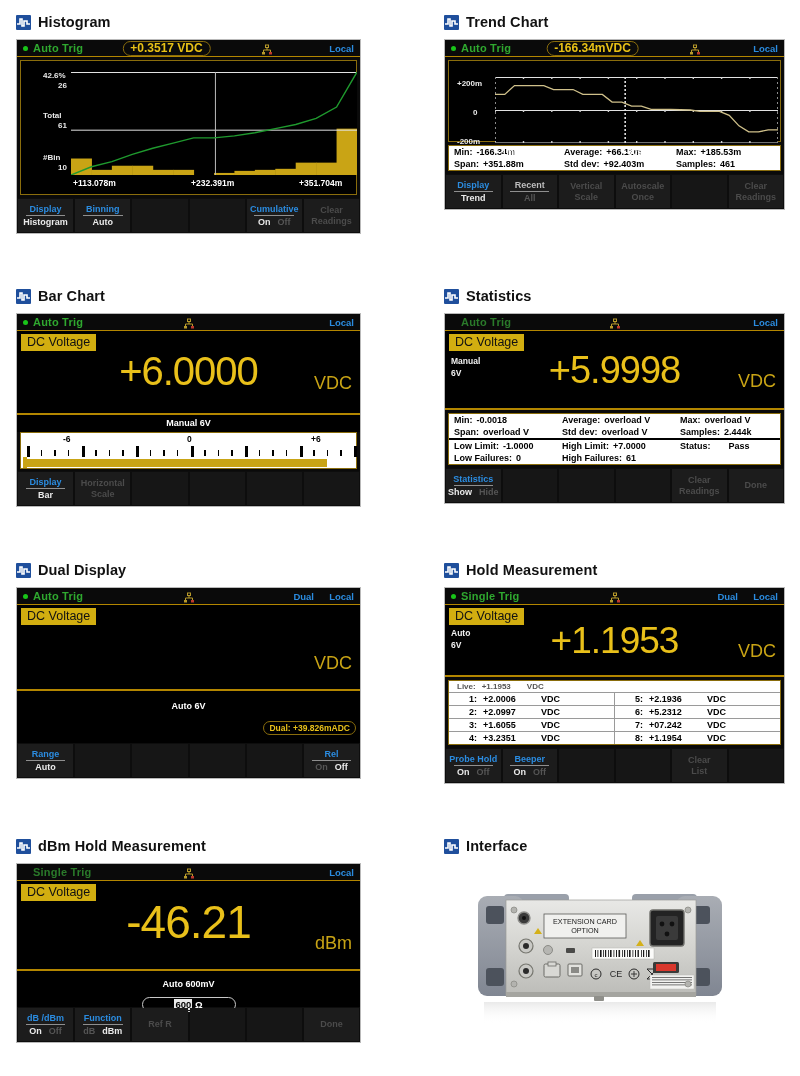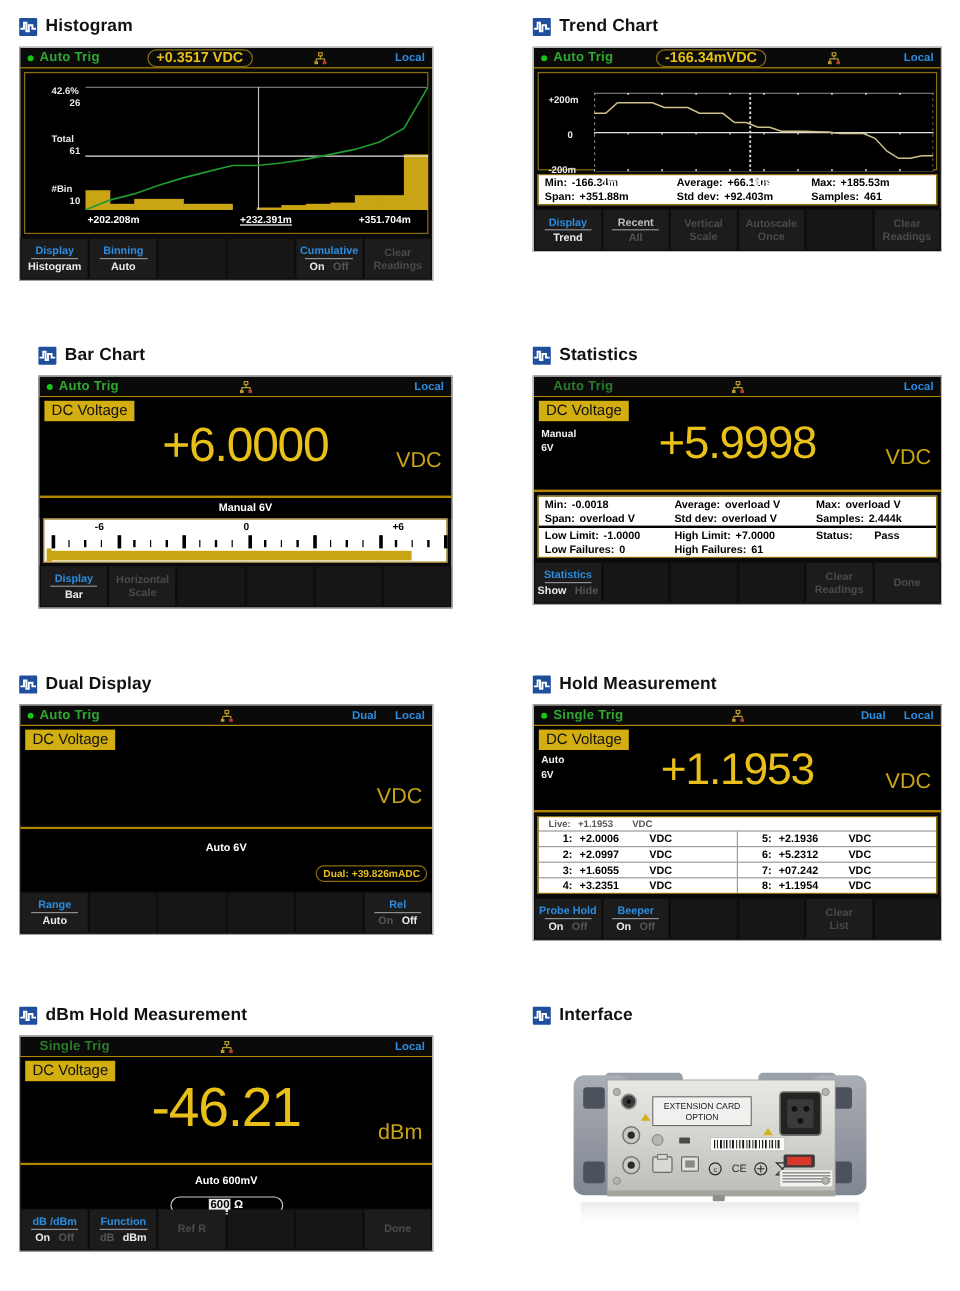--- a/index.html
+++ b/index.html
@@ -176,22 +176,22 @@
               <rect x="204.29" y="96.82" width="20.93" height="6.18" fill="#c9a415"></rect>
               <rect x="224.71" y="90.64" width="20.93" height="12.36" fill="#c9a415"></rect>
               <rect x="245.14" y="90.64" width="20.93" height="12.36" fill="#c9a415"></rect>
               <rect x="265.57" y="56.65" width="20.93" height="46.35" fill="#c9a415"></rect>
               <line x1="0" x2="286" y1="0.5" y2="0.5" stroke="#e2e2e2" stroke-width="1"></line>
               <line x1="0" x2="286" y1="58.18000000000001" y2="58.18000000000001" stroke="#e2e2e2" stroke-width="1"></line>
               <line x1="144.43" x2="144.43" y1="0" y2="103" stroke="#bdbdbd" stroke-width="1"></line>
               <path d="M0.00 103.00 L20.43 94.76 L40.86 89.61 L61.29 82.40 L81.71 76.22 L102.14 71.07 L122.57 65.92 L143.00 65.92 L163.43 63.86 L183.86 60.77 L204.29 56.65 L224.71 52.53 L245.14 46.35 L265.57 35.02 L286.00 0.00 " fill="none" stroke="#1f9a2e" stroke-width="1.4"></path>
             </svg></div>
 
-        <div class="xlabel" style="left:52px; top:117px;">+202.208m</div>
-        <div class="xlabel" style="left:179px; top:117px;text-decoration:underline;">+232.391m</div>
+        <div class="xlabel" style="left:52px; top:117px;">+113.078m</div>
+        <div class="xlabel" style="left:170px; top:117px;">+232.391m</div>
         <div class="xlabel" style="left:278px; top:117px;">+351.704m</div>
       </div>
 
       <div class="softkeys">
         <div class="sk">
             <span class="top">Display</span>
             <span class="rule"></span>
             <span class="bot">Histogram</span>
           </div>
         <div class="sk">
@@ -344,21 +344,21 @@
             <span class="dimbig"><span>Autoscale</span><br><span>Once</span></span>
           </div>
         <div class="sk blank"></div>
         <div class="sk">
             <span class="dimbig"><span>Clear</span><br><span>Readings</span></span>
           </div>
       </div>
     </div>
   </div>
 
-  <div class="panel" style="left:32px; top:288px;">
+  <div class="panel" style="left:16px; top:288px;">
     <div class="panel-head">
       <span class="hdr-icon">
         <svg width="15" height="15" viewBox="0 0 15 15">
             <path d="M1 9 H4 V4 H6 V11 H8 V6 H11 V9 H14" stroke="#ffffff" stroke-width="1.6" fill="none"></path>
           </svg>
       </span>
       <span class="hdr-title">Bar Chart</span>
     </div>
 
     <div class="screen">

